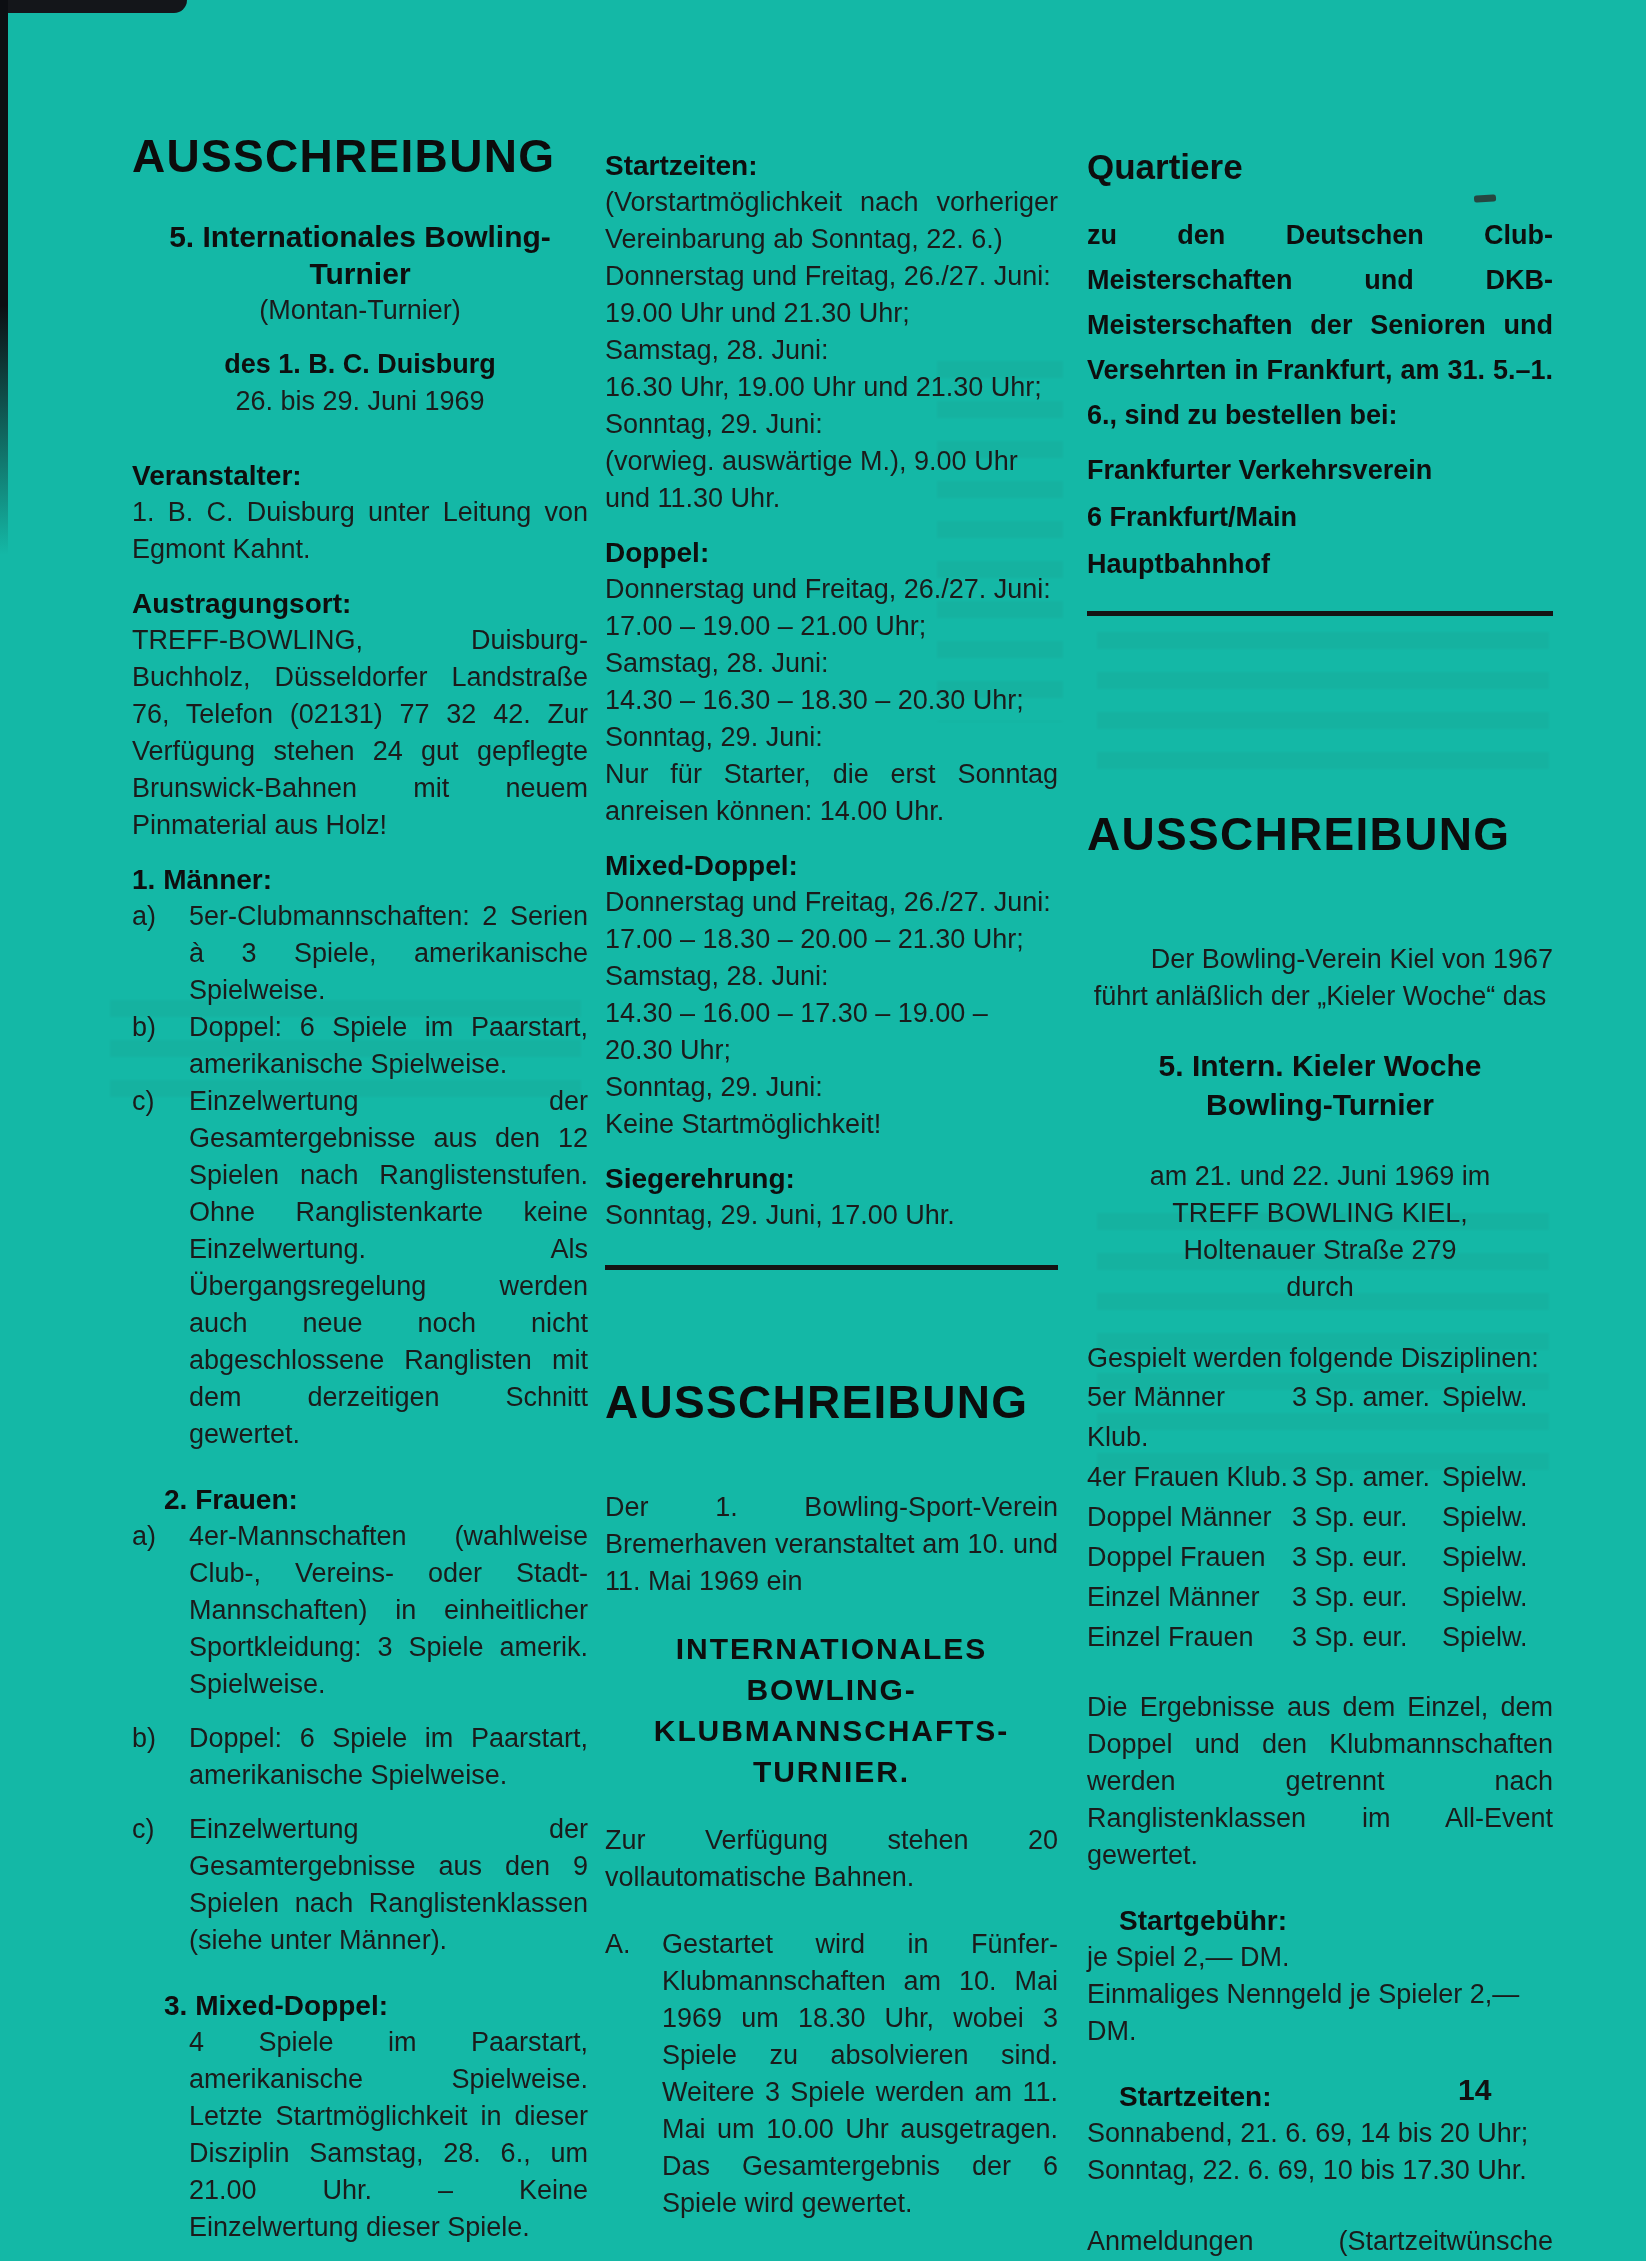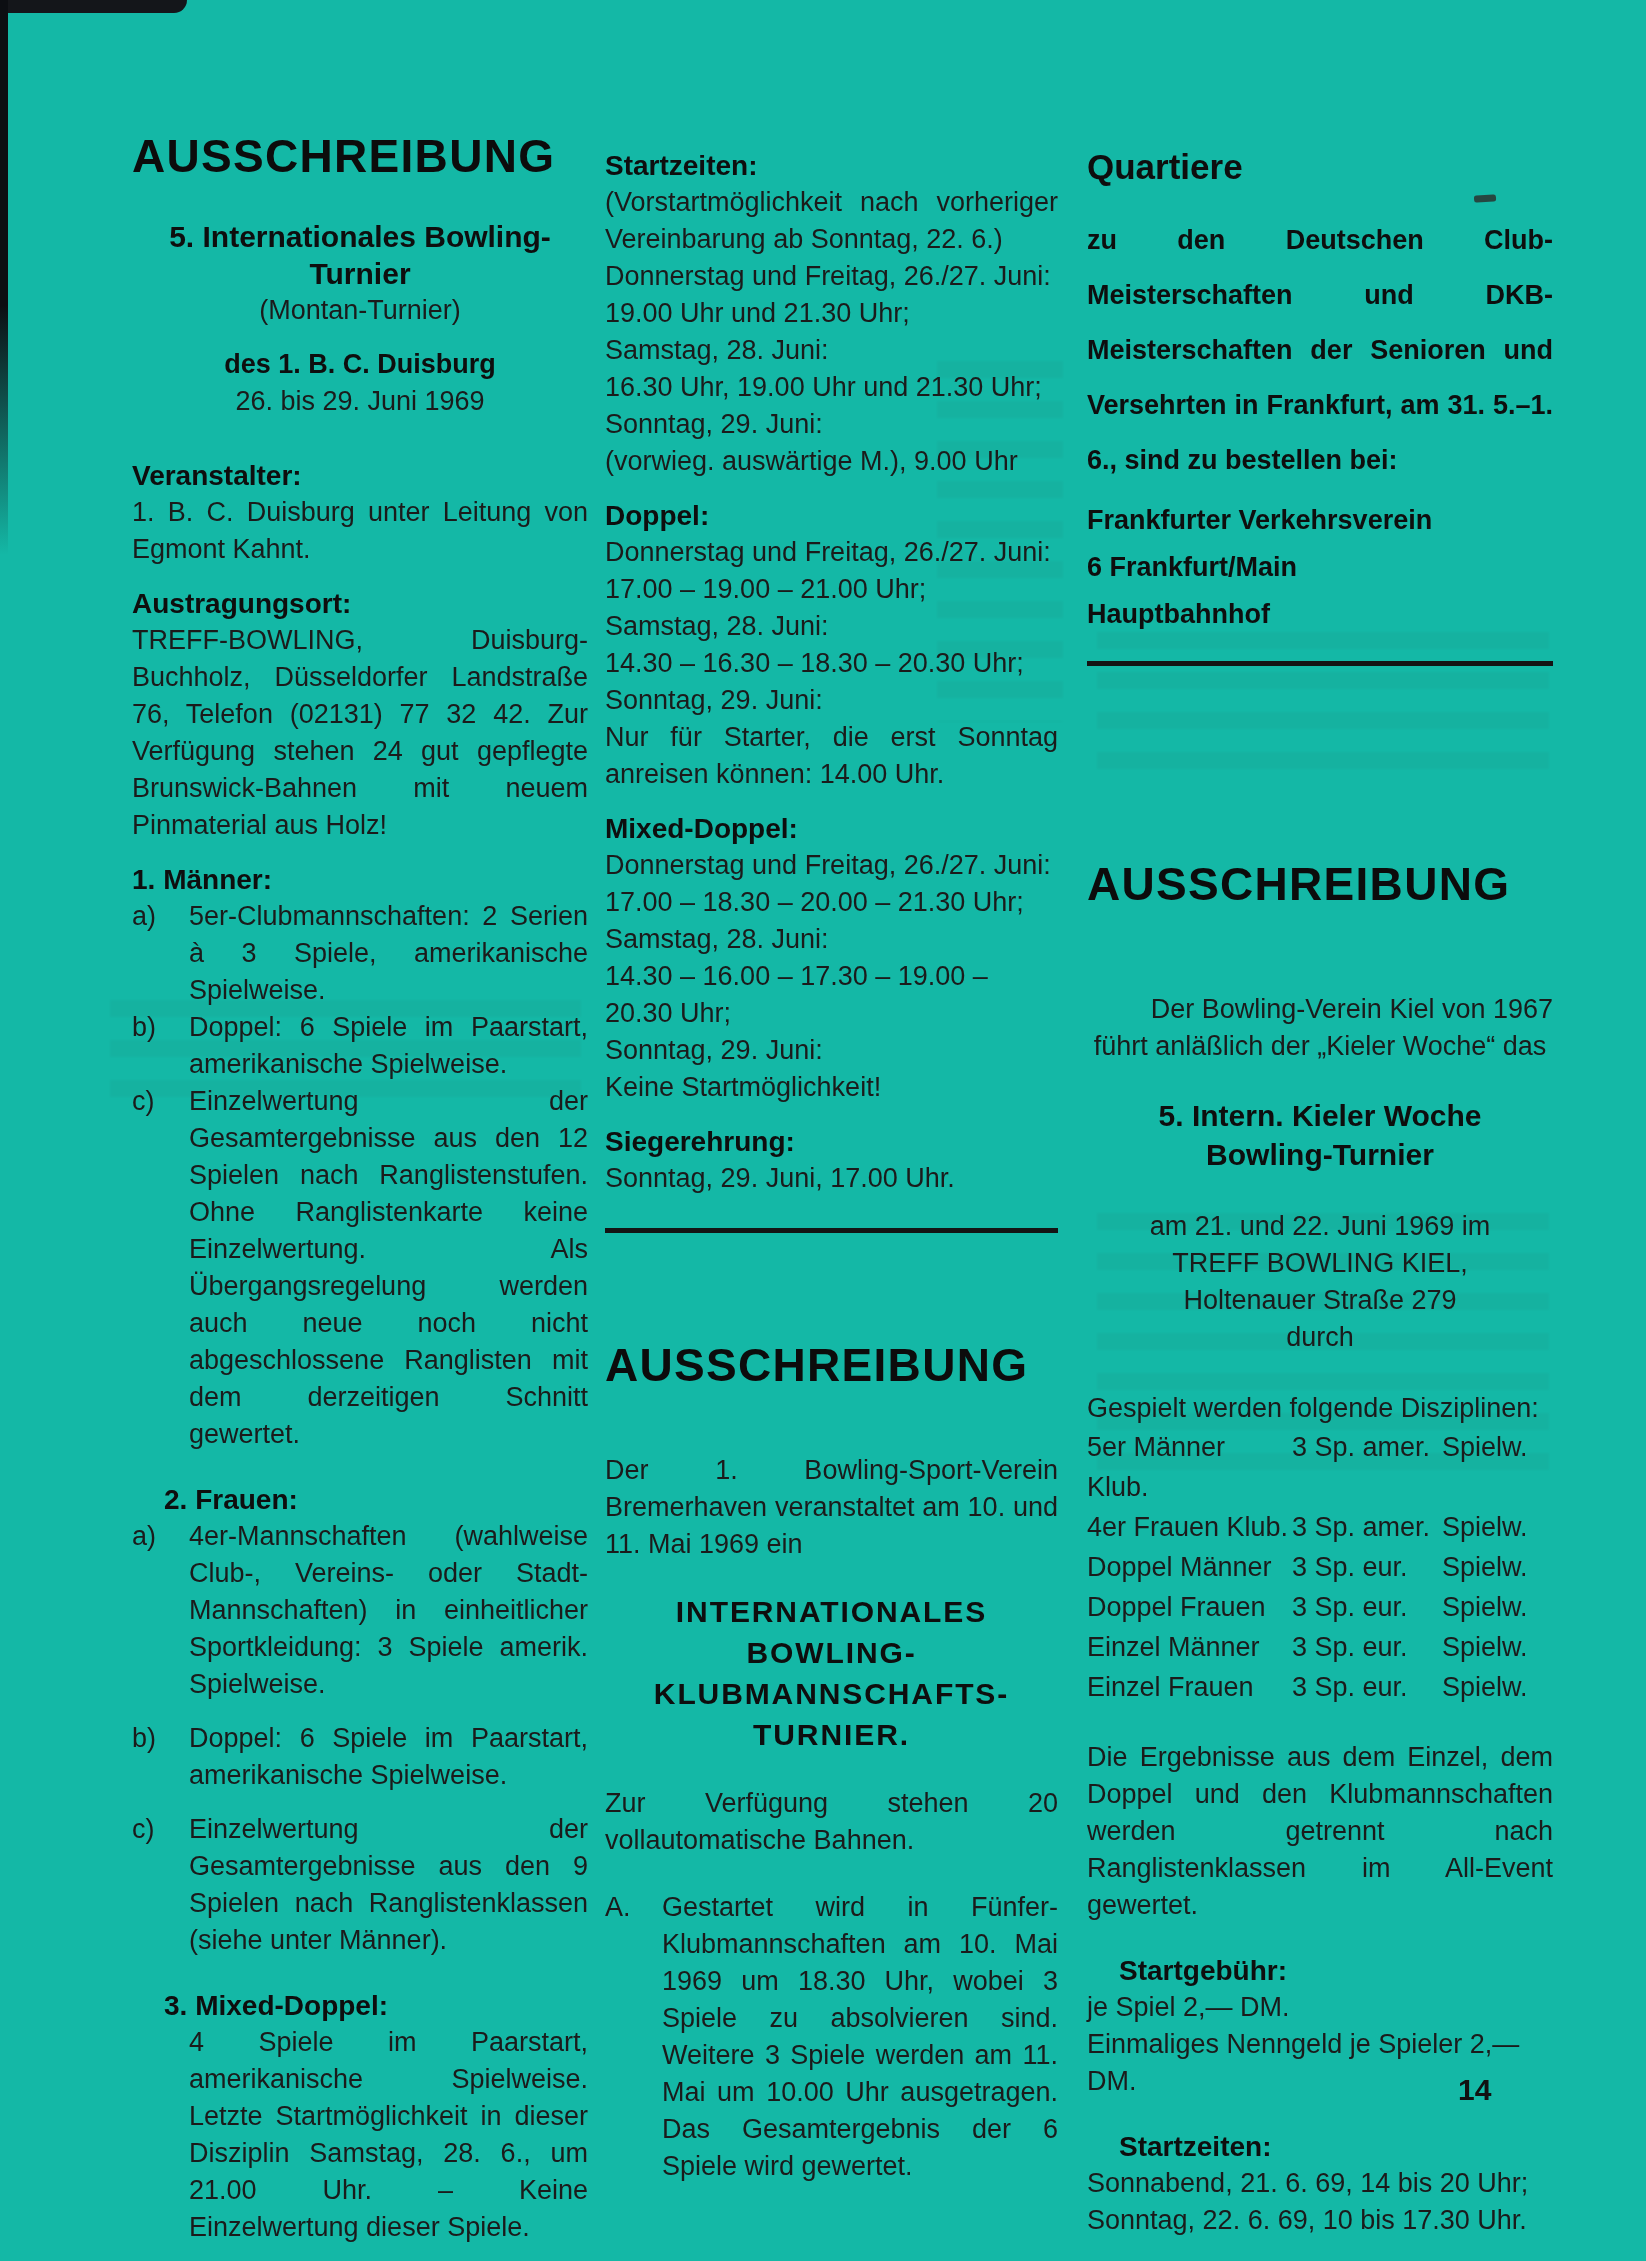--- a/index.html
+++ b/index.html
@@ -37,21 +37,21 @@
   .li .mk{width:57px;flex:0 0 57px;}
   .li .tx{flex:1;text-align:justify;}
   .rule{border:0;border-top:5.2px solid #141414;margin:0;}
 
   
   .mt-s{margin-top:17px;}
   .mt-m{margin-top:28px;margin-left:32px;}
   .mt-l{margin-top:37px;}
 
   
-  .q-para{font-weight:bold;color:#0e0e0e;line-height:55px;text-align:justify;}
+  .q-para{font-weight:bold;color:#0e0e0e;line-height:45px;text-align:justify;}
   .q-lines{font-weight:bold;color:#0e0e0e;line-height:47px;}
   .disc-row{display:flex;line-height:40px;}
   .disc-name{flex:0 0 205px;}
   .disc-games{flex:0 0 150px;}
   .disc-style{flex:1;}
   .kiel-title{font-weight:bold;color:#0e0e0e;font-size:30px;line-height:39px;}
   .big-sub{font-weight:bold;color:#0e0e0e;font-size:30px;line-height:41px;letter-spacing:1.9px;text-align:center;}
 
   .pagenum{position:absolute;left:1458px;top:2073px;font-size:30px;font-weight:bold;color:#111;}
 </style>
@@ -118,20 +118,21 @@
   <div class="col col-mid">
     <div class="h2">Startzeiten:</div>
     <div class="just">(Vorstartmöglichkeit nach vorheriger Vereinbarung ab Sonntag, 22. 6.)</div>
 
     <div>Donnerstag und Freitag, 26./27. Juni:</div>
     <div>19.00 Uhr und 21.30 Uhr;</div>
     <div>Samstag, 28. Juni:</div>
     <div>16.30 Uhr, 19.00 Uhr und 21.30 Uhr;</div>
     <div>Sonntag, 29. Juni:</div>
     <div>(vorwieg. auswärtige M.), 9.00 Uhr</div>
+    <div>und 11.30 Uhr.</div>
 
     <div class="h2 mt-s">Doppel:</div>
     <div>Donnerstag und Freitag, 26./27. Juni:</div>
     <div>17.00 – 19.00 – 21.00 Uhr;</div>
     <div>Samstag, 28. Juni:</div>
     <div>14.30 – 16.30 – 18.30 – 20.30 Uhr;</div>
     <div>Sonntag, 29. Juni:</div>
     <div class="just">Nur für Starter, die erst Sonntag anreisen können: 14.00 Uhr.</div>
 
     <div class="h2 mt-s">Mixed-Doppel:</div>

